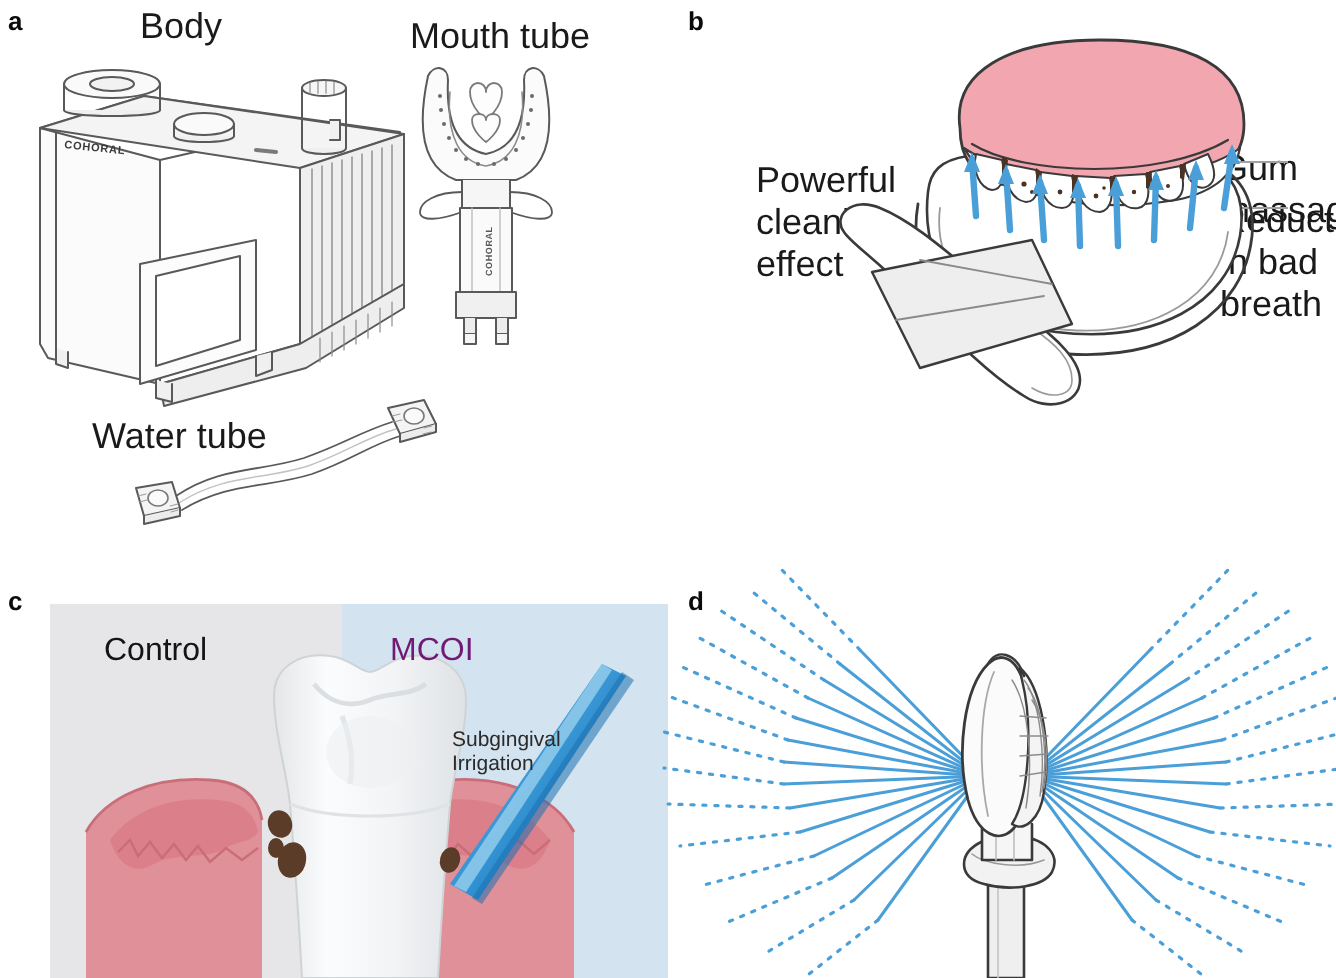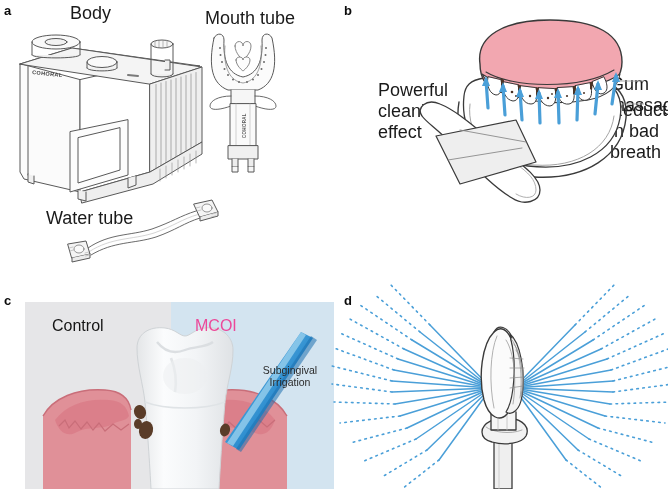--- a/index.html
+++ b/index.html
@@ -381,23 +381,23 @@
       <g>
         <path d="M276 30 L288 36 L214 148 L200 140 Z" fill="url(#tipGrad)"></path>
         <path d="M276 30 L281 33 L208 144 L202 141 Z" fill="#9ed3ef" opacity="0.75"></path>
         <path d="M286 34 L292 38 L216 150 L211 147 Z" fill="#1d6fae" opacity="0.55"></path>
       </g>
     </g>
   </svg>
 
   <div class="cap" style="left:52px;top:37px;font-size:16px;color:#141414;">Control</div>
 
-  <div class="cap" style="left:195px;top:37px;font-size:16px;color:#ec4899;">MCOI</div>
-
-  <div class="cap multi" style="left:251px;top:84px;width:78px;font-size:10.5px;color:#2a2a2a;text-align:center;">
+  <div class="cap" style="left:195px;top:37px;font-size:16px;color:#701a75;">MCOI</div>
+
+  <div class="cap multi" style="left:226px;top:84px;width:78px;font-size:10.5px;color:#2a2a2a;">
     <div>Subgingival</div>
     <div>Irrigation</div>
   </div>
 </div>
 
 <div class="panel" style="left:334px;top:280px;width:334px;height:209px;">
 
   <div class="plabel" style="left:10px;top:14px;">d</div>
 
   <svg style="position:absolute;left:0;top:0;" width="334" height="209" viewBox="0 0 334 209">

